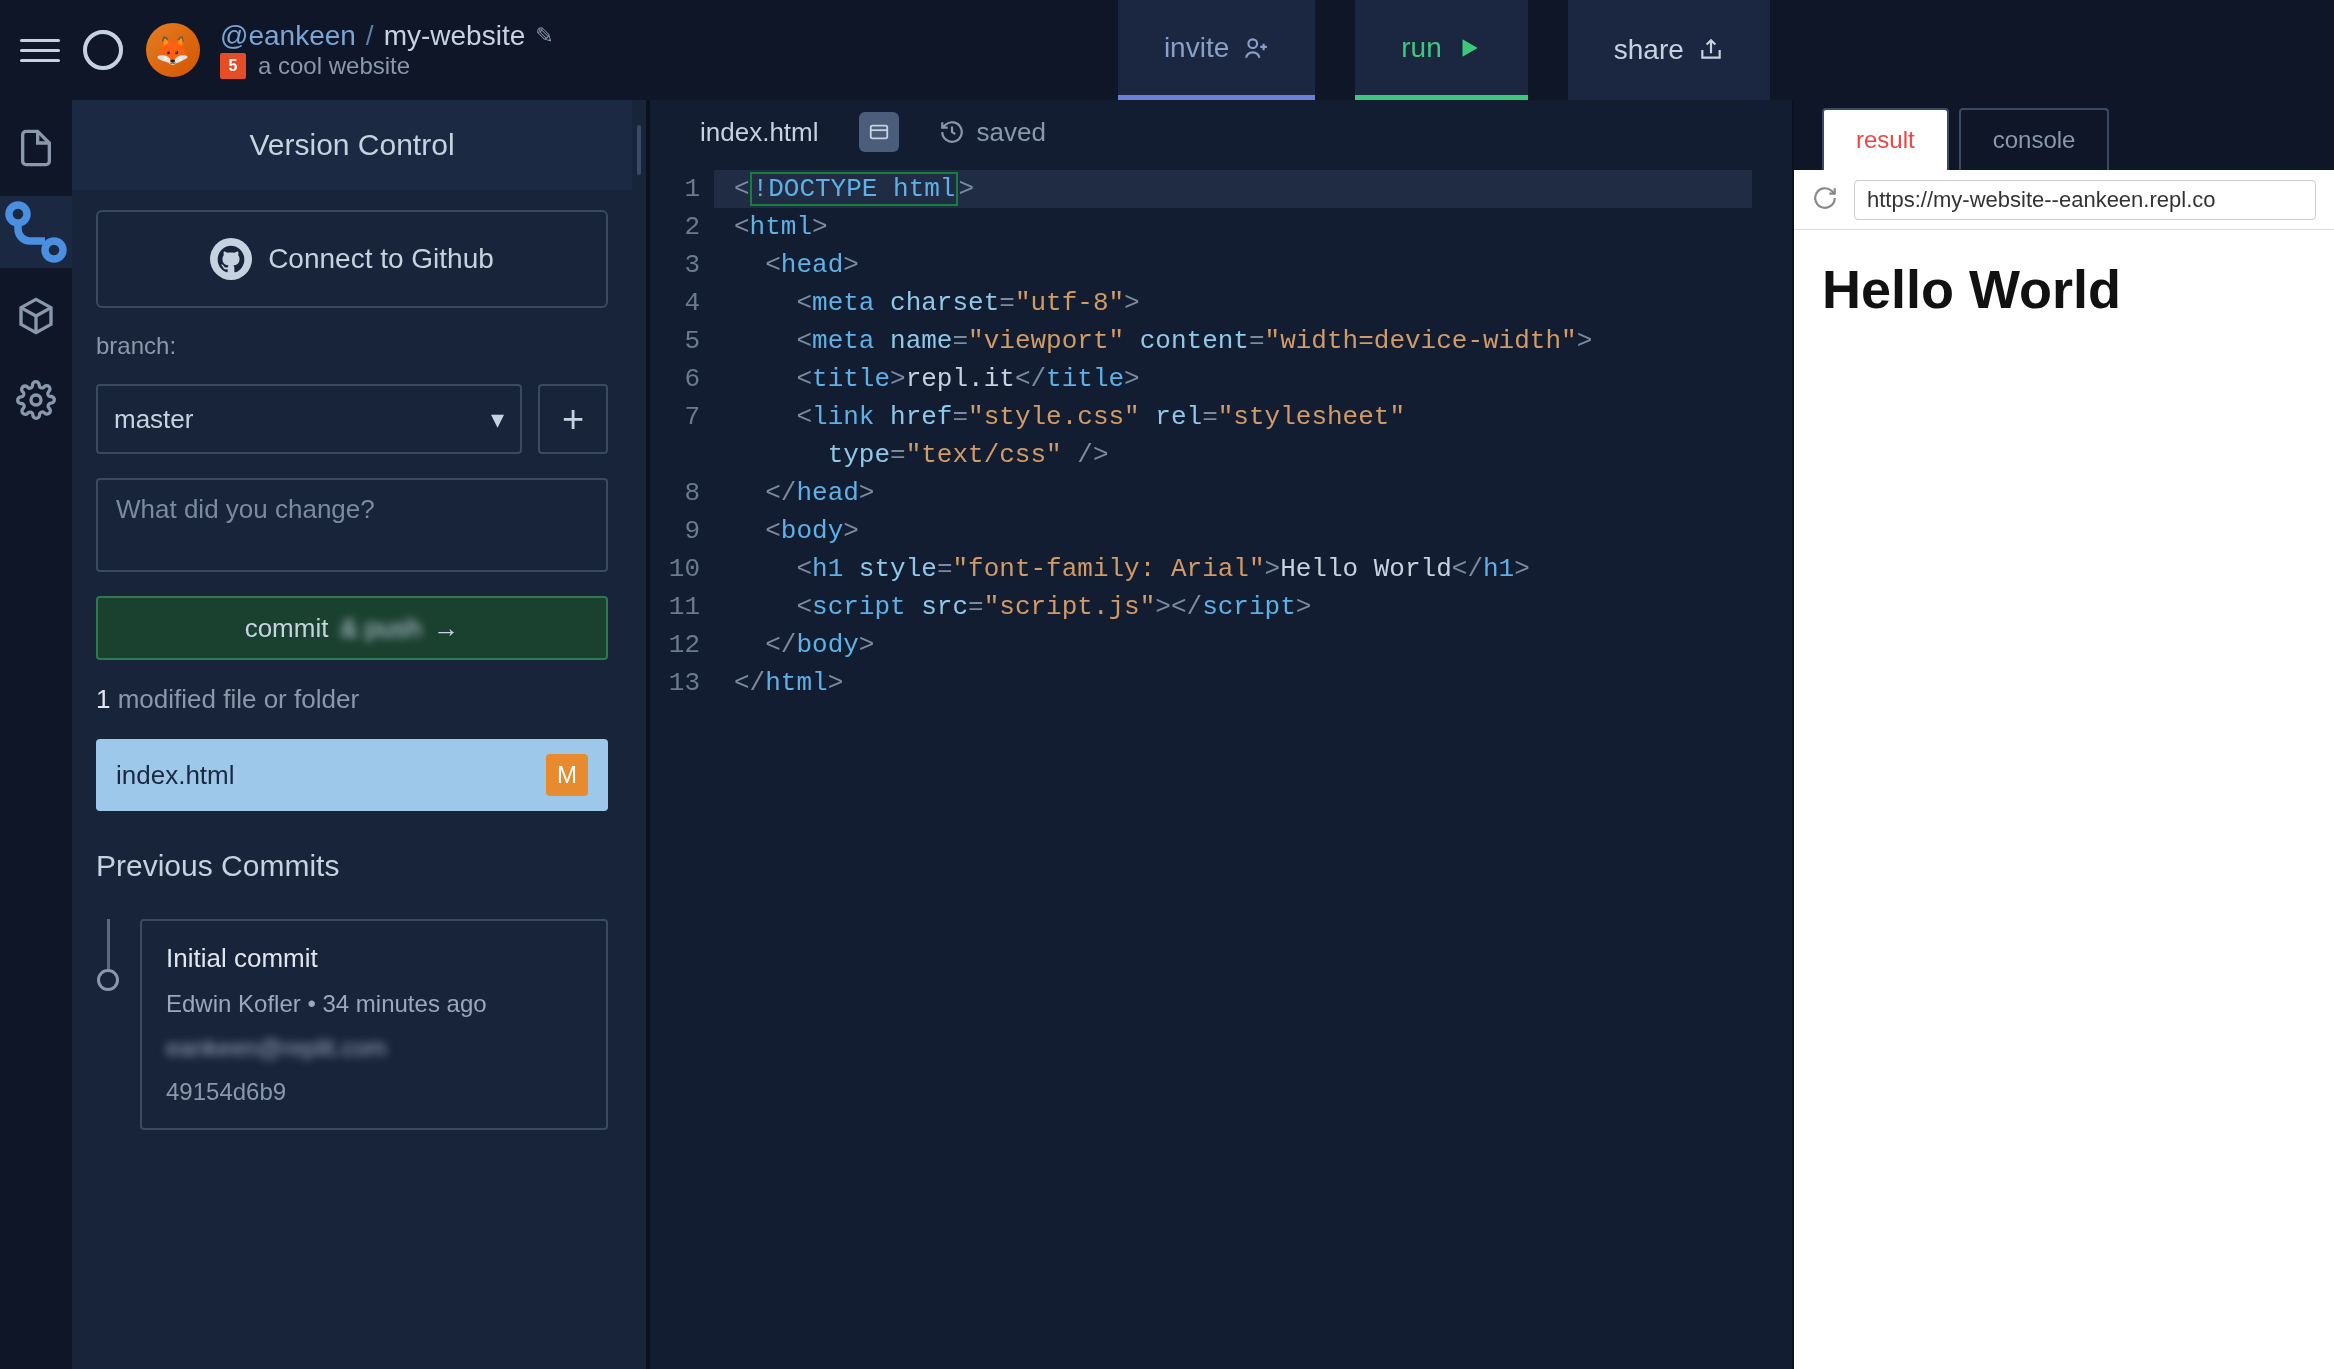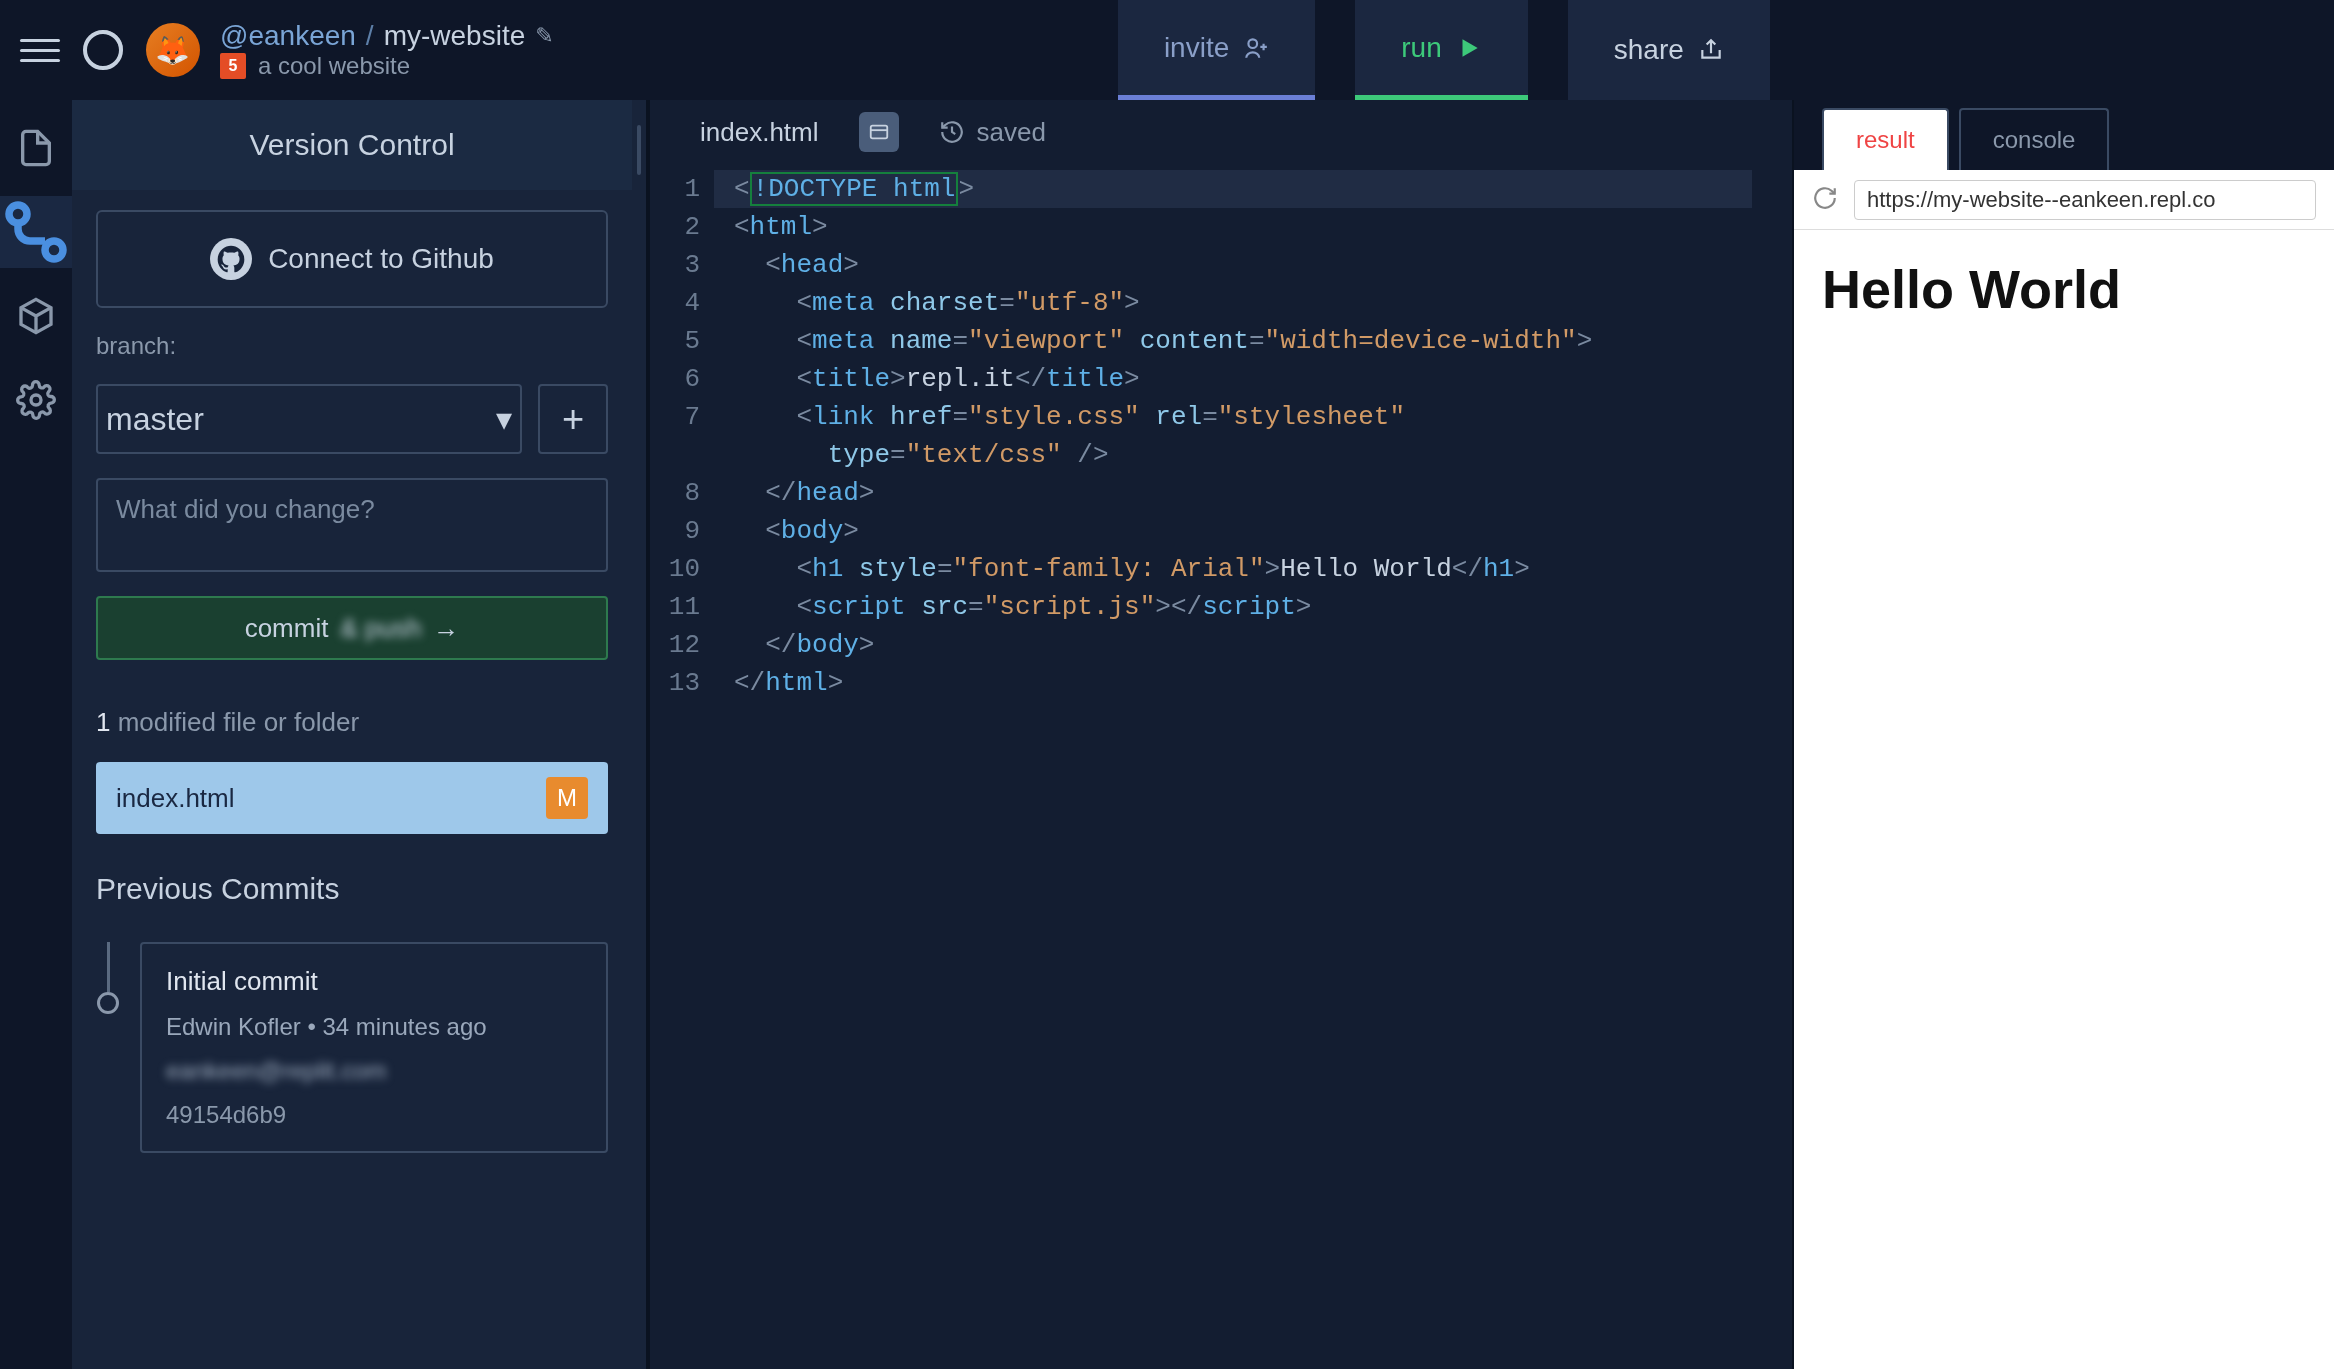--- a/index.html
+++ b/index.html
@@ -52,27 +52,27 @@
 .sidebar-title { text-align:center; font-size:30px; color:#c7d2e0; padding:28px 0; background:#1b2a42;}
 .sidebar-body { padding: 20px 24px; display:flex; flex-direction:column; gap:24px;}
 .github-btn {
   border:2px solid #3a4a63; border-radius:6px; height:98px; display:flex; align-items:center; justify-content:center; gap:16px;
   font-size:28px; color:#c7d2e0; cursor:pointer;
 }
 .github-icon { width:42px; height:42px; background:#c7d2e0; border-radius:50%; display:flex; align-items:center; justify-content:center;}
 .github-icon svg { width:32px; height:32px; color:#18243a;}
 .branch-label { font-size:24px; color:#8a98ab;}
 .branch-row { display:flex; gap:16px;}
-.branch-select { flex:1; border:2px solid #3a4a63; border-radius:4px; height:70px; display:flex; align-items:center; padding:0 8px; font-size:32px; color:#c7d2e0; justify-content:space-between; cursor:pointer;}
+.branch-select { flex:1; border:2px solid #3a4a63; border-radius:4px; height:70px; display:flex; align-items:center; padding:0 16px; font-size:26px; color:#c7d2e0; justify-content:space-between; cursor:pointer;}
 .plus-btn { width:70px; height:70px; border:2px solid #3a4a63; border-radius:4px; display:flex; align-items:center; justify-content:center; font-size:38px; color:#c7d2e0; cursor:pointer;}
 .commit-msg { border:2px solid #3a4a63; border-radius:4px; height:94px; padding:14px 18px; font-size:26px; color:#8a98ab; background:transparent; resize:none; font-family:inherit;}
 .commit-msg::placeholder { color:#7a8a9f;}
 .commit-btn { height:64px; border:2px solid #2e7a4e; background:#1a4030; border-radius:4px; display:flex; align-items:center; justify-content:center; gap:12px; font-size:26px; color:#c7d2e0; cursor:pointer;}
 .commit-btn .blur { filter:blur(4px);}
-.mod-count { font-size:26px; color:#8a98ab;margin-top:23px;}
+.mod-count { font-size:26px; color:#8a98ab;}
 .mod-count b { color:#e0e6ef; font-weight:normal;}
 .file-change { background:#9ec8ea; border-radius:4px; height:72px; display:flex; align-items:center; justify-content:space-between; padding:0 20px; font-size:26px; color:#1a2842; cursor:pointer;}
 .file-badge { width:42px; height:42px; background:#e88b2e; border-radius:4px; display:flex; align-items:center; justify-content:center; color:white; font-size:24px;}
 .prev-commits-title { font-size:30px; color:#c7d2e0; margin-top:14px;}
 .commit-row { display:flex; gap:20px; margin-top:12px;}
 .commit-dot-col { width:24px; display:flex; flex-direction:column; align-items:center;}
 .commit-line { width:3px; height:50px; background:#5a6a80;}
 .commit-dot { width:22px; height:22px; border:3px solid #8a98ab; border-radius:50%; background:#18243a;}
 .commit-card { flex:1; border:2px solid #3a4a63; border-radius:4px; padding:22px 24px; display:flex; flex-direction:column; gap:16px;}
 .commit-title { font-size:26px; color:#e0e6ef;}

